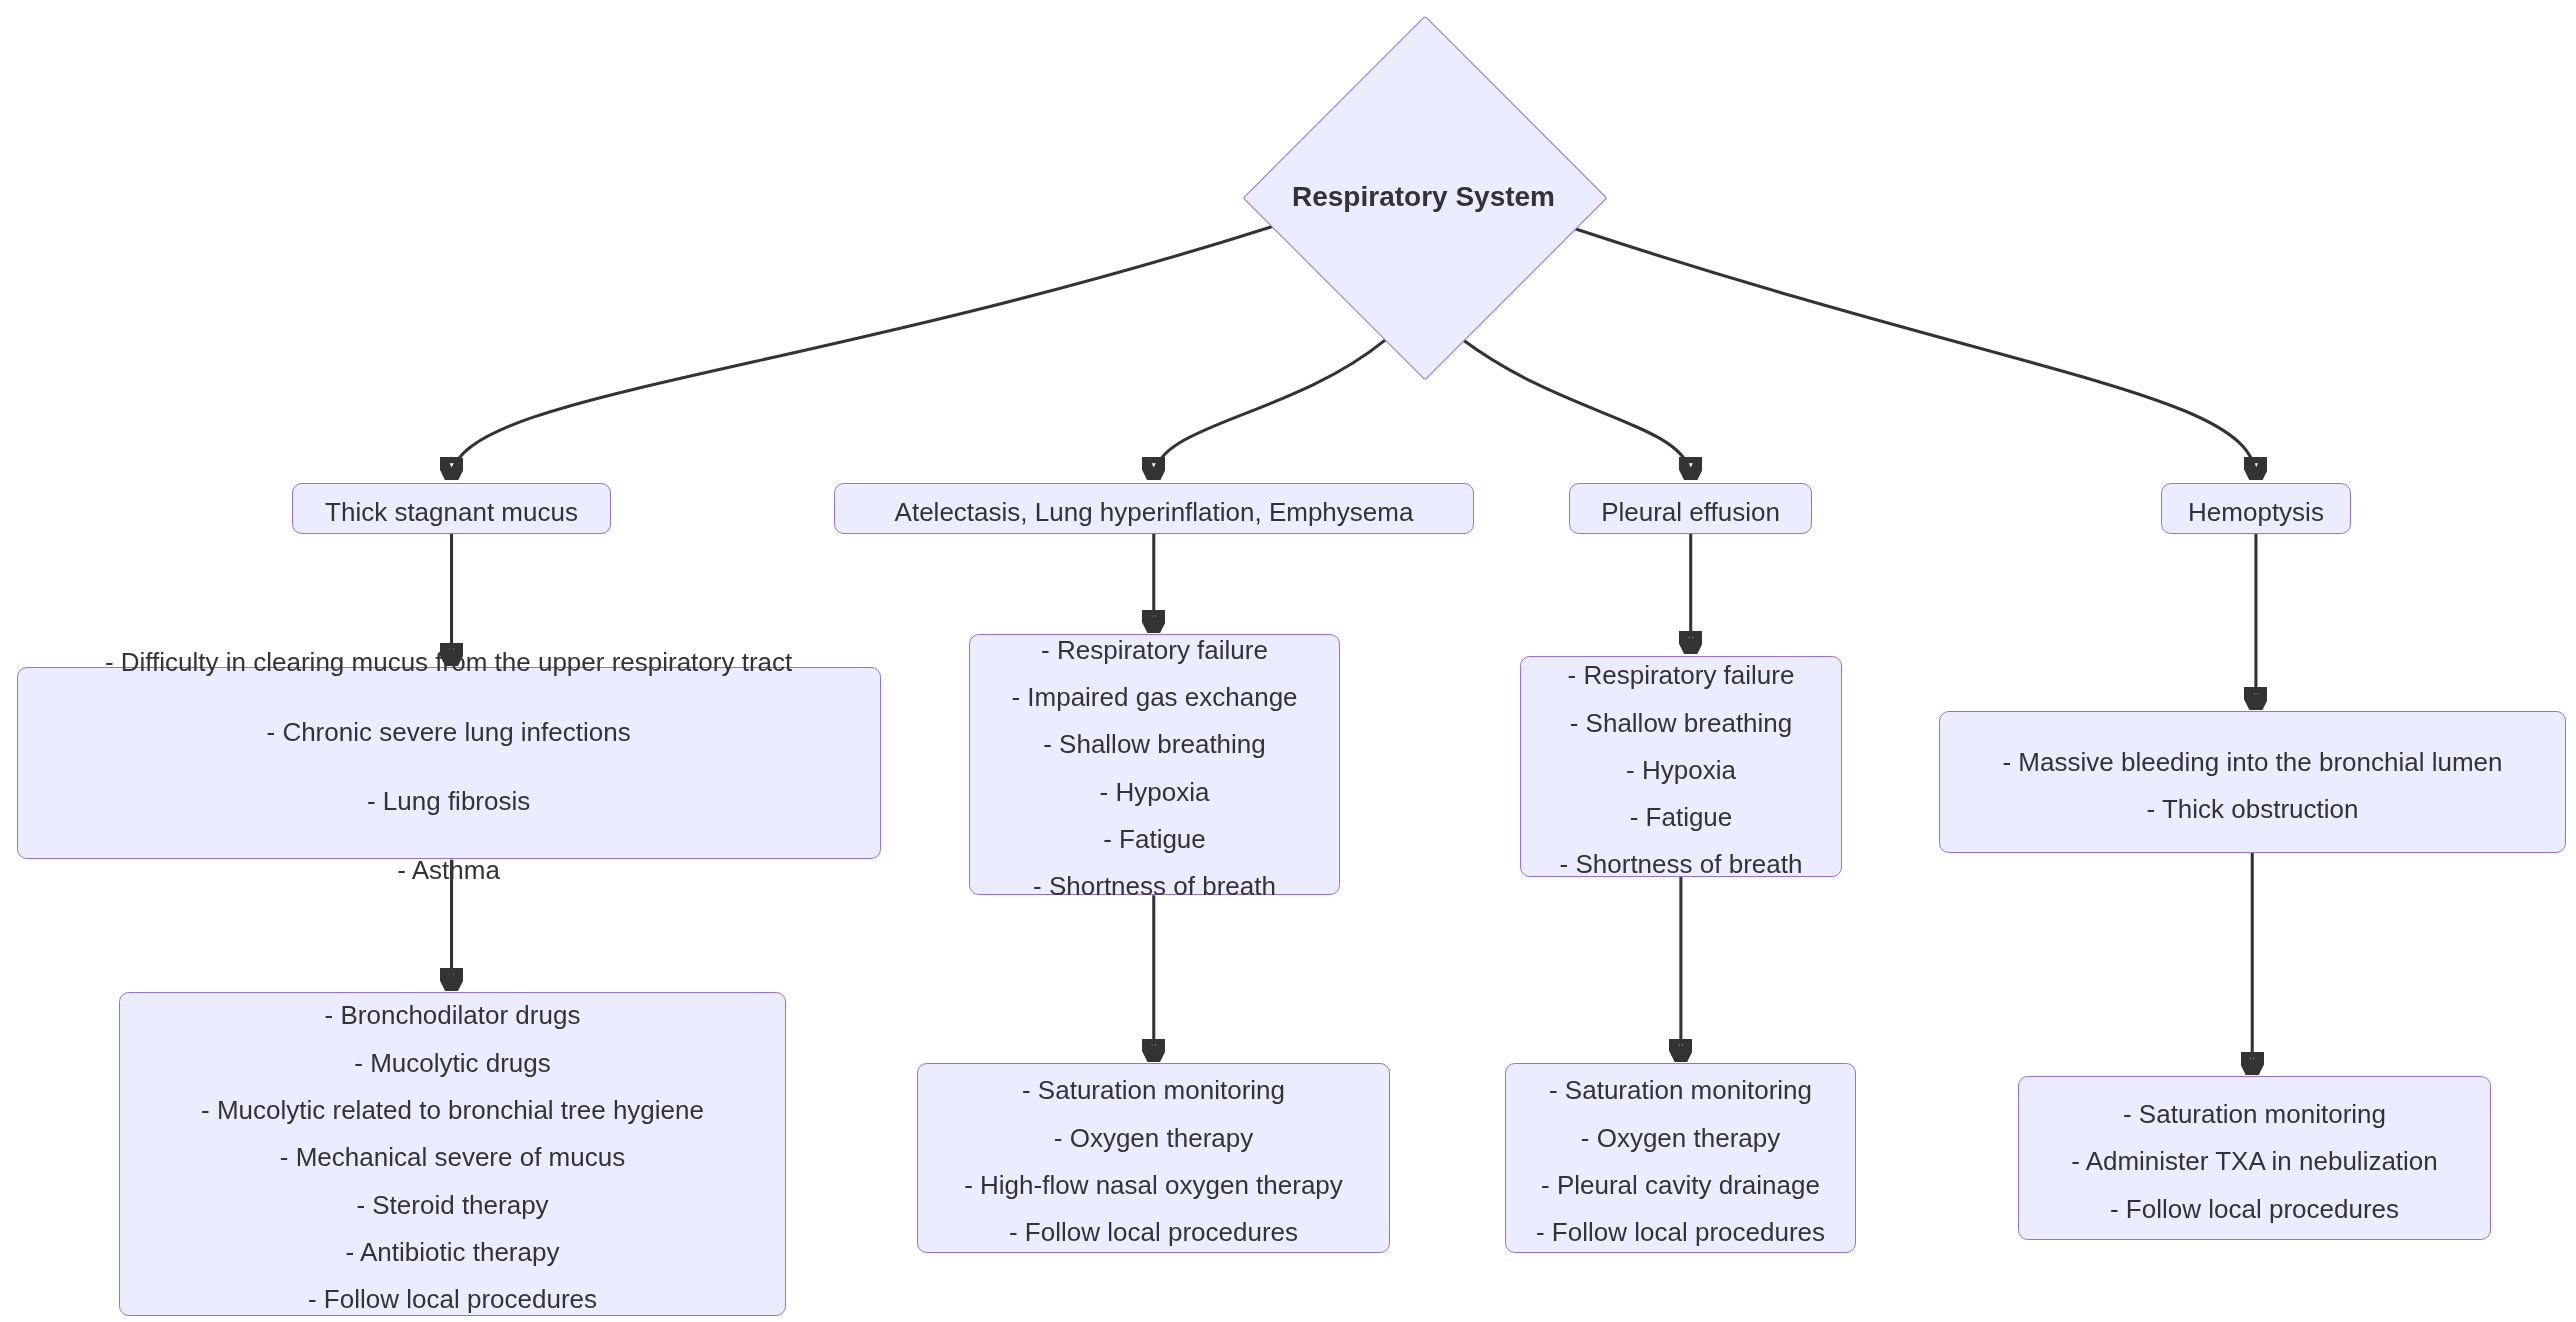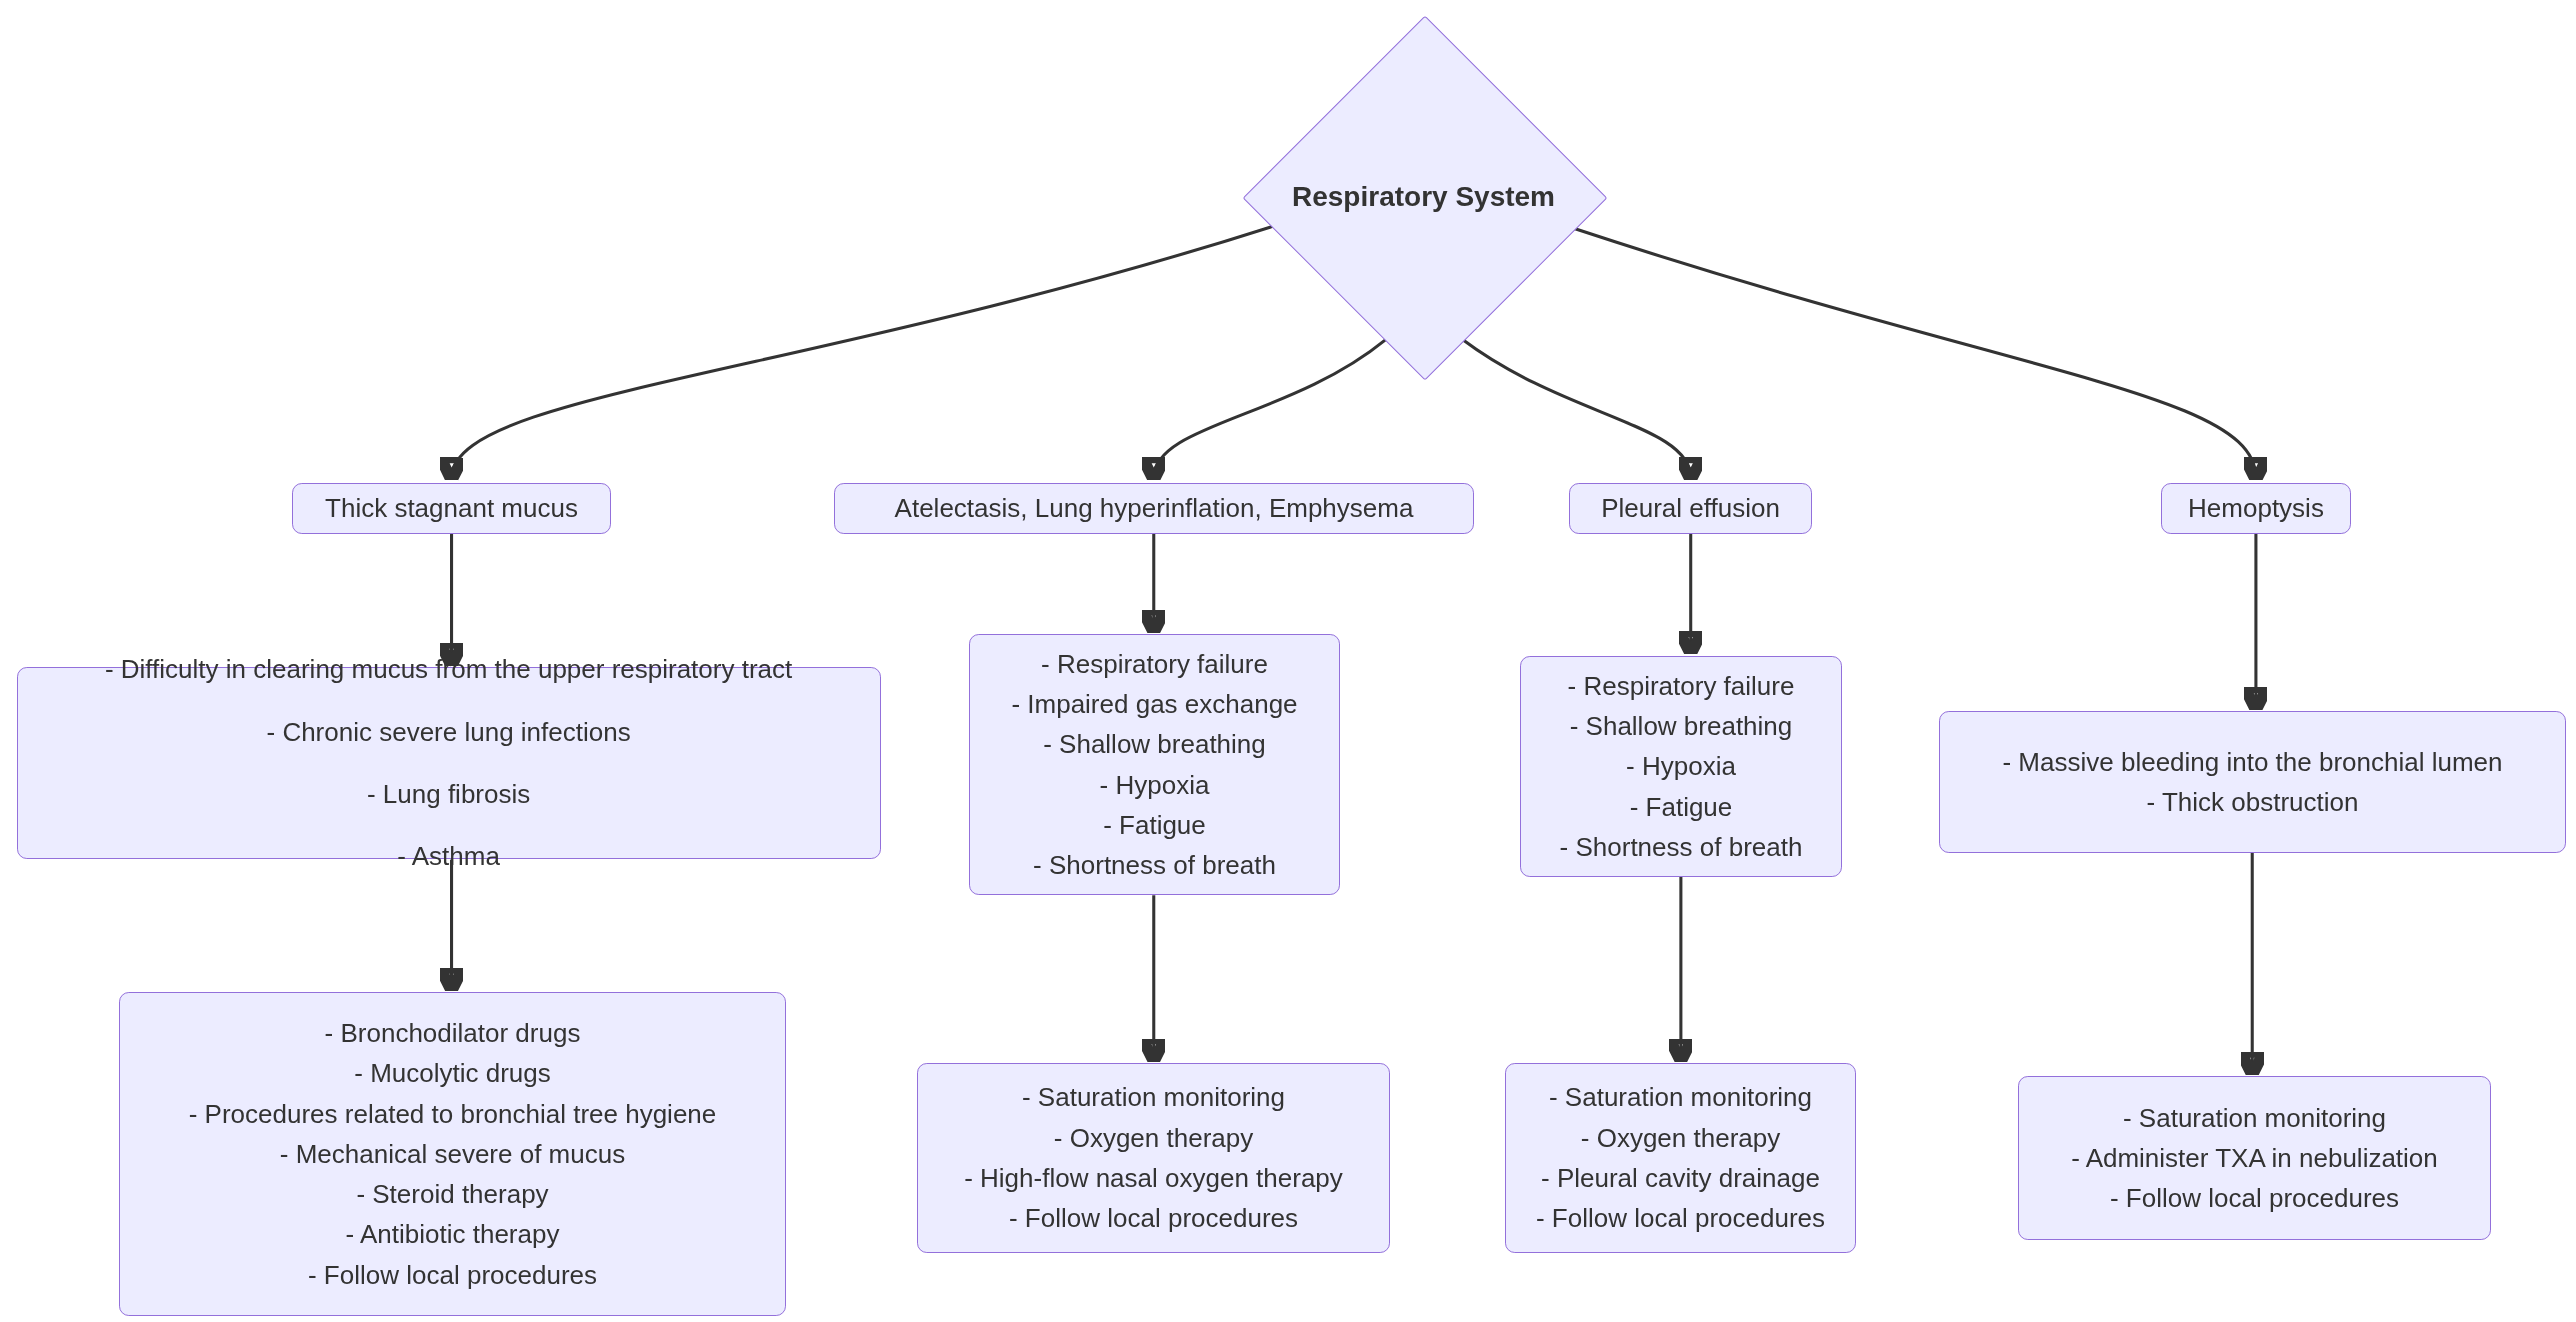--- a/index.html
+++ b/index.html
@@ -38,21 +38,21 @@
     background:var(--node-fill);
     border:1.8px solid var(--node-border);
     border-radius:9.8px;
     box-sizing:border-box;
     display:flex;flex-direction:column;
     align-items:center;justify-content:center;
     font-size:26px;line-height:1.55;
     text-align:center;
     padding:6.1px 12.3px;
   }
-  .node span{display:block;white-space:nowrap;}
+  .node span{display:block;white-space:nowrap;margin-top:7px;}
   
   .b1{left:292px;top:483px;width:319px;height:51px;}
   .b2{left:834px;top:483px;width:640px;height:51px;}
   .b3{left:1569px;top:483px;width:243px;height:51px;}
   .b4{left:2161px;top:483px;width:190px;height:51px;}
   
   .s1{left:16.6px;top:667px;width:864px;height:192px;gap:22px;}
   .s2{left:969px;top:634px;width:371px;height:261px;}
   .s3{left:1520px;top:656px;width:322px;height:221px;}
   .s4{left:1939px;top:711px;width:627px;height:142px;}
@@ -126,21 +126,21 @@
     <span>- Shortness of breath</span>
   </div>
   <div class="node s4">
     <span>- Massive bleeding into the bronchial lumen</span>
     <span>- Thick obstruction</span>
   </div>
 
   <div class="node t1">
     <span>- Bronchodilator drugs</span>
     <span>- Mucolytic drugs</span>
-    <span>- Procedures related to bronchial tree hygiene</span>
+    <span>- Mucolytic related to bronchial tree hygiene</span>
     <span>- Mechanical severe of mucus</span>
     <span>- Steroid therapy</span>
     <span>- Antibiotic therapy</span>
     <span>- Follow local procedures</span>
   </div>
   <div class="node t2">
     <span>- Saturation monitoring</span>
     <span>- Oxygen therapy</span>
     <span>- High-flow nasal oxygen therapy</span>
     <span>- Follow local procedures</span>

